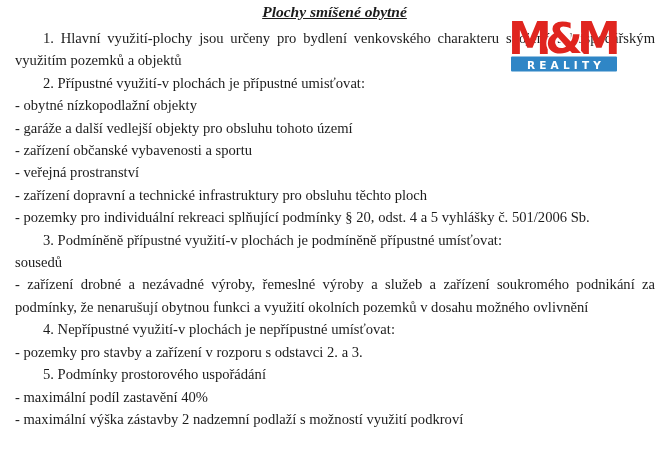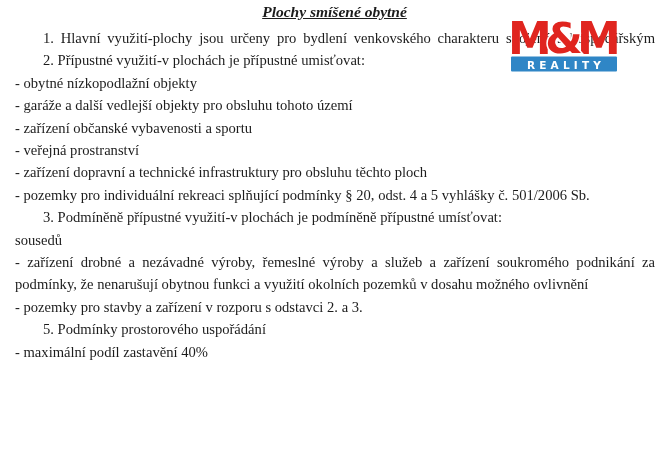--- a/index.html
+++ b/index.html
@@ -66,34 +66,37 @@
 </style>
 </head>
 <body>
 
 <div class="page">
 
   <div class="title">Plochy smíšené obytné</div>
 
   <div class="doc">
     <div class="doc-line justify num">1. Hlavní využití-plochy jsou určeny pro bydlení venkovského charakteru spojené s hospodářským</div>
+    <div class="doc-line">využitím pozemků a objektů</div>
     <div class="doc-line num">2. Přípustné využití-v plochách je přípustné umisťovat:</div>
     <div class="doc-line">- obytné nízkopodlažní objekty</div>
     <div class="doc-line">- garáže a další vedlejší objekty pro obsluhu tohoto území</div>
     <div class="doc-line">- zařízení občanské vybavenosti a sportu</div>
     <div class="doc-line">- veřejná prostranství</div>
     <div class="doc-line">- zařízení dopravní a technické infrastruktury pro obsluhu těchto ploch</div>
     <div class="doc-line">- pozemky pro individuální rekreaci splňující podmínky § 20, odst. 4 a 5 vyhlášky č. 501/2006 Sb.</div>
     <div class="doc-line num">3. Podmíněně přípustné využití-v plochách je podmíněně přípustné umísťovat:</div>
     <div class="doc-line">sousedů</div>
     <div class="doc-line justify">- zařízení drobné a nezávadné výroby, řemeslné výroby a služeb a zařízení soukromého podnikání za</div>
     <div class="doc-line">podmínky, že nenarušují obytnou funkci a využití okolních pozemků v dosahu možného ovlivnění</div>
+    <div class="doc-line num">4. Nepřípustné využití-v plochách je nepřípustné umísťovat:</div>
     <div class="doc-line">- pozemky pro stavby a zařízení v rozporu s odstavci 2. a 3.</div>
     <div class="doc-line num">5. Podmínky prostorového uspořádání</div>
     <div class="doc-line">- maximální podíl zastavění 40%</div>
+    <div class="doc-line">- maximální výška zástavby 2 nadzemní podlaží s možností využití podkroví</div>
   </div>
 
   <div class="logo">
     <svg width="112" height="54" viewBox="0 0 112 54">
       <text class="logo-m" x="0" y="35" fill="#e0251f">M</text>
       <text class="logo-m" x="69" y="35" fill="#e0251f">M</text>
       <text class="logo-amp" x="56" y="34" text-anchor="middle" fill="#e0251f">&amp;</text>
       <rect x="3" y="37.5" width="106" height="15" rx="1" fill="#2f86c6"></rect>
       <text class="logo-reality" x="58" y="49.5" text-anchor="middle" fill="#ffffff">REALITY</text>
     </svg>

